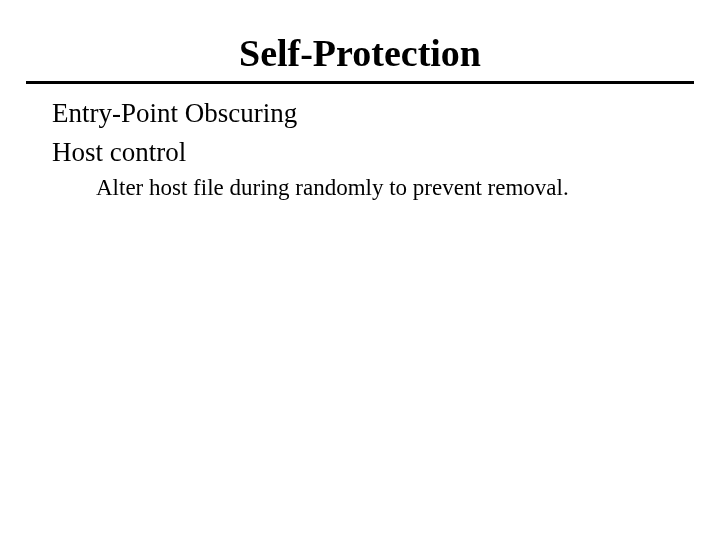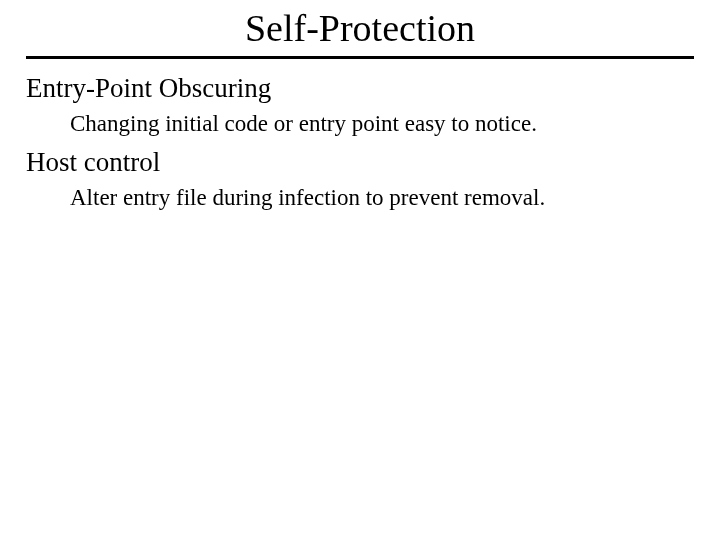--- a/index.html
+++ b/index.html
@@ -15,31 +15,32 @@
   }
   .slide {
     width: 720px;
     height: 540px;
     position: relative;
     box-sizing: border-box;
   }
   .title {
     text-align: center;
     font-size: 38px;
-    font-weight: normal;
-    margin-top: 6px;
+    font-weight: bold;
+    margin-top: 31px;
     margin-bottom: 6px;
   }
   .rule {
     border: none;
     border-top: 3px solid #000;
     margin: 0 26px 14px 26px;
   }
   .body {
     padding: 0 26px;
+    margin-left: 26px;
   }
   .topic {
     font-size: 27px;
     margin-top: 8px;
     margin-bottom: 4px;
   }
   .sub {
     font-size: 23px;
     margin-left: 44px;
     line-height: 1.35;
@@ -56,24 +57,23 @@
 <body>
 
 <div class="slide">
 
   <div class="title">Self-Protection</div>
   <hr class="rule">
 
   <div class="body">
 
     <div class="topic">Entry-Point Obscuring</div>
-    <div class="sub">Changing initial code or entry point easy to notice.</div>
 
     <div class="topic">Host control</div>
-    <div class="sub">Alter entry file during infection to prevent removal.</div>
+    <div class="sub">Alter host file during randomly to prevent removal.</div>
 
   </div>
 
   <div class="footer">
     
     
   </div>
 
 </div>
 

